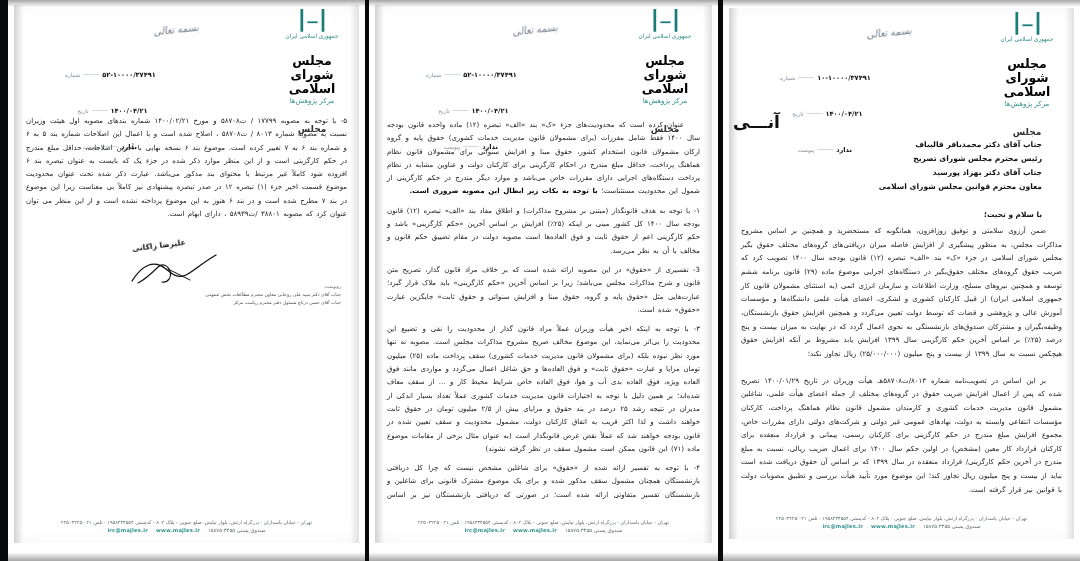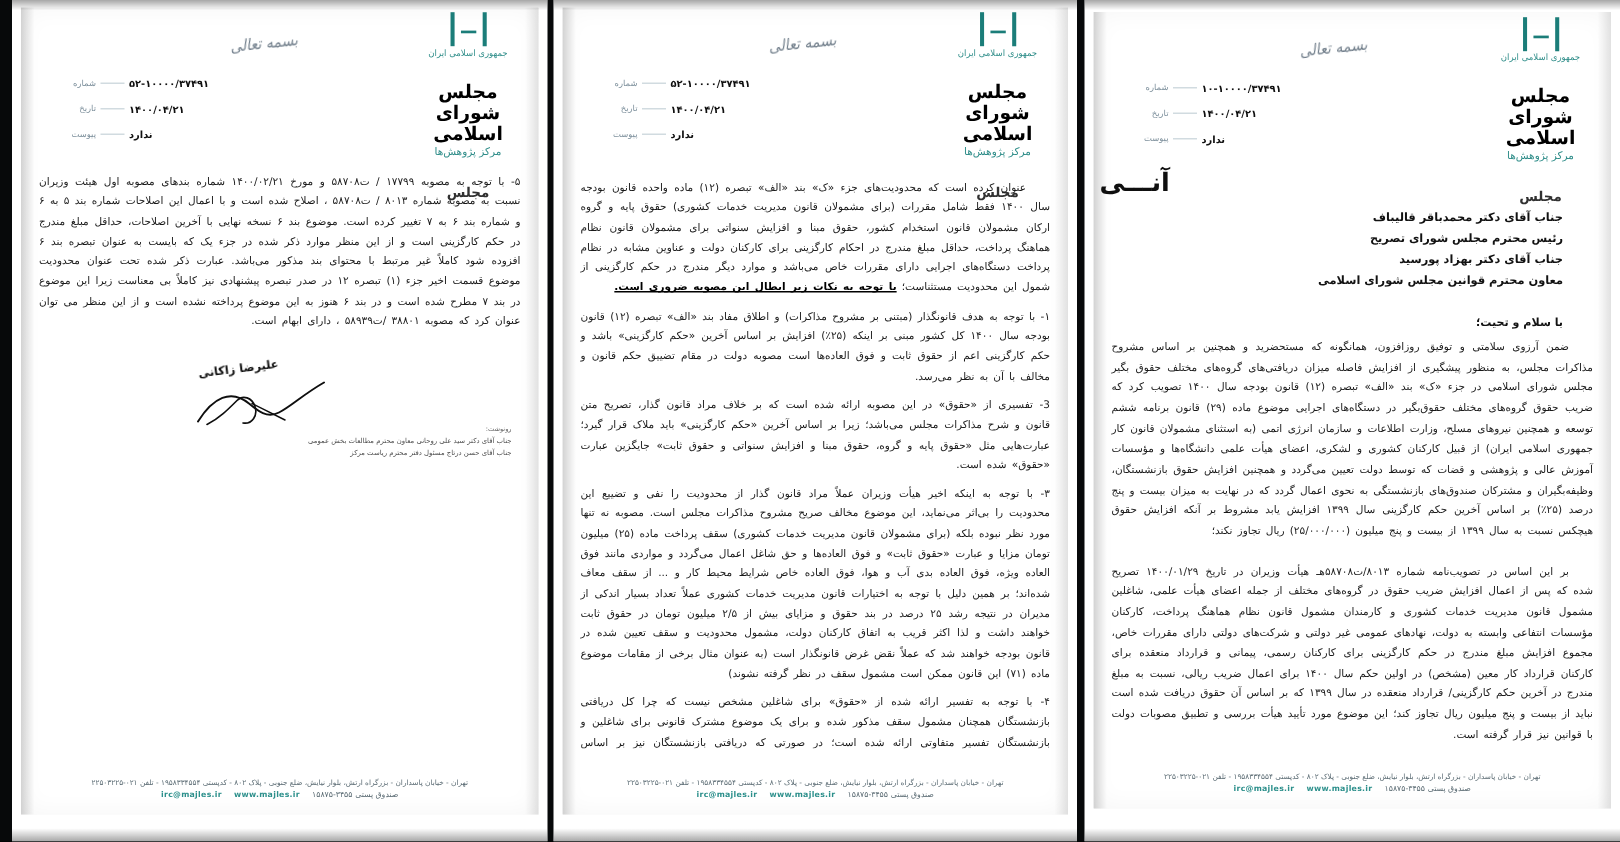--- a/index.html
+++ b/index.html
@@ -113,22 +113,23 @@
     right: auto;
     left: 8px;
     width: 150px;
     font-size: 6.2px;
     color: #2a2a2a;
   }
   .meta-row {
     display: flex;
     flex-direction: row-reverse;
     align-items: center;
-    justify-content: flex-start;
+    justify-content: center;
     height: 17px;
+    margin-top: 19px;
   }
   .meta-label {
     width: 42px;
     text-align: right;
     color: #7d8f9b;
     font-size: 5.6px;
     padding-left: 6px;
     filter: blur(0.2px);
   }
   .meta-rule {
@@ -196,21 +197,20 @@
     color: #1b1b1b;
     text-align: justify;
     text-align-last: right;
     filter: blur(0.2px);
     word-spacing: 1.2px;
   }
   p.para.indent { text-indent: 16px; }
   p.para.tight { line-height: 1.9; }
   .bold-underline {
     font-weight: 800;
-    text-decoration: underline;
     color: #000;
   }
   .gap-sm { height: 7px; }
 
   
   .signature-zone {
     position: relative;
     margin-top: 14px;
     height: 86px;
   }

